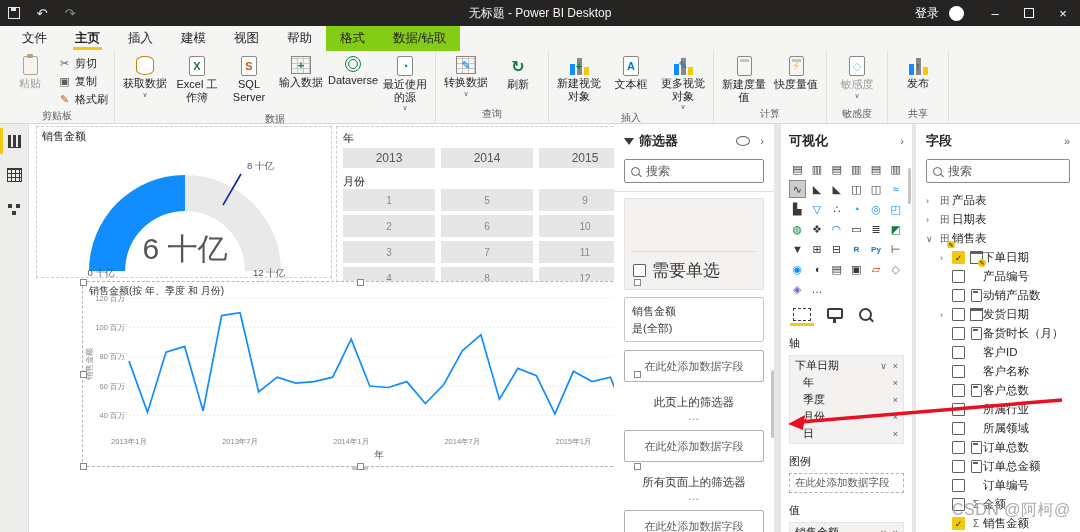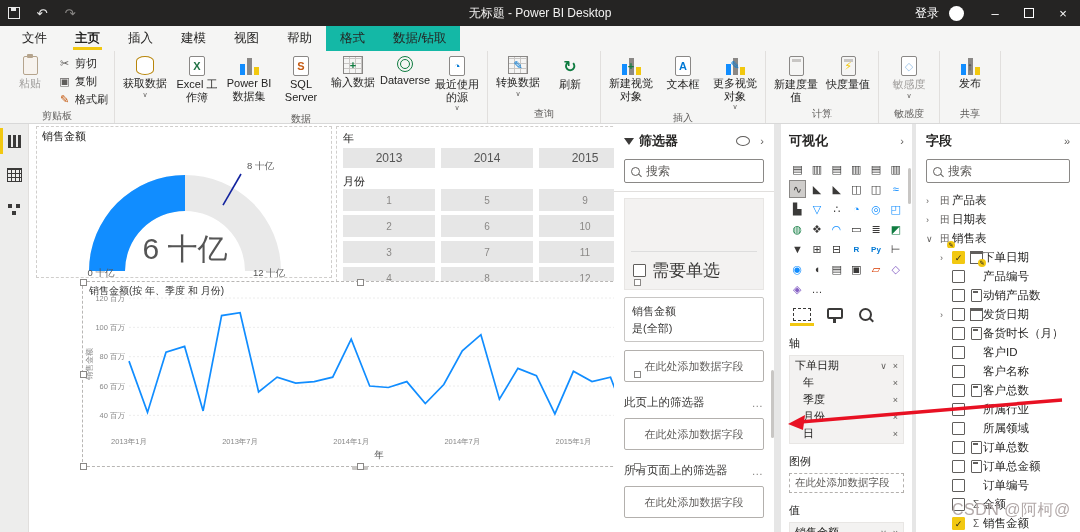--- a/index.html
+++ b/index.html
@@ -15,21 +15,21 @@
   .tb-right{margin-left:auto;display:flex;align-items:center;height:26px;}
   .signin{font-size:12px;color:#fff;padding:0 10px;}
   .avatar{width:15px;height:15px;border-radius:50%;background:#fff;margin-right:14px;}
   .wbtn{width:34px;height:26px;display:flex;align-items:center;justify-content:center;color:#fff;font-size:13px;}
   .rest{width:8px;height:8px;border:1px solid #fff;display:inline-block;position:relative;}
   
   .menubar{position:absolute;left:0;top:26px;width:1080px;height:25px;background:#f5f5f4;display:flex;align-items:stretch;padding-left:8px;box-sizing:border-box;}
   .mtab{padding:4px 14px;display:flex;align-items:center;font-size:12.5px;color:#252423;position:relative;}
   .mtab.active{font-weight:bold;}
   .mtab.active::after{content:"";position:absolute;left:12px;right:12px;bottom:1px;height:3px;background:#F2C811;}
-  .mtab.ctx{background:#14b8a6;}
+  .mtab.ctx{background:#84cc16;}
   
   .ribbon{position:absolute;left:0;top:51px;width:1080px;height:73px;background:#f5f5f4;border-bottom:1px solid #d8d8d8;display:flex;box-sizing:border-box;}
   .rgroup{display:flex;flex-direction:column;border-right:1px solid #e1dfdd;padding:2px 4px 0 4px;}
   .rrow{display:flex;flex:1;align-items:flex-start;}
   .rcol{display:flex;flex-direction:column;justify-content:flex-start;gap:1px;padding-top:2px;}
   .rsmall{display:flex;align-items:center;gap:4px;font-size:11px;height:17px;padding:0 2px;white-space:nowrap;}
   .rsmall .sic{width:13px;font-size:11px;text-align:center;}
   .rbig{width:50px;min-width:44px;display:flex;flex-direction:column;align-items:center;padding:2px 1px 0 1px;}
   .rbig .blb{font-size:11px;line-height:1.15;text-align:center;margin-top:2px;color:#252423;}
   .rbig.dis .blb{color:#a19f9d;}
@@ -91,21 +91,21 @@
   .mag::after{content:"";position:absolute;left:6px;top:7px;width:4px;height:1.3px;background:#605e5c;transform:rotate(45deg);}
   .fdiv{height:1px;background:#e1dfdd;margin:8px -10px 0 -10px;}
   .fcard-gray{margin-top:6px;background:#f3f2f1;border:1px solid #e8e6e4;}
   .fcard-gray .blank{height:52px;}
   .fcard-gray .line{height:1px;background:#ddd;margin:0 6px;}
   .chkrow{display:flex;align-items:center;gap:6px;padding:7px 8px;font-size:17px;color:#3b3a39;}
   .chk{width:11px;height:11px;border:1px solid #605e5c;background:#fff;border-radius:1px;flex:0 0 auto;display:flex;align-items:center;justify-content:center;font-size:9px;}
   .chk.on{background:#F2C811;border-color:#F2C811;color:#252423;}
   .fcard{margin-top:7px;border:1px solid #c8c6c4;border-radius:2px;padding:5px 7px;font-size:11px;color:#3b3a39;line-height:1.5;}
   .addbox{margin-top:8px;border:1px solid #b3b0ad;border-radius:2px;height:30px;display:flex;align-items:center;justify-content:center;font-size:11px;color:#605e5c;background:#fff;}
-  .fsect{margin-top:13px;display:flex;align-items:center;justify-content:space-between;font-size:11.5px;color:#3b3a39;}
+  .fsect{margin-top:13px;display:flex;align-items:center;justify-content:space-between;font-size:11.5px;color:#3b3a39;flex-direction:column;}
   .dots{color:#8a8886;letter-spacing:1px;}
   
   #vizpane{left:781px;top:0;width:131px;height:408px;padding:8px 8px;}
   .vgrid{margin-top:10px;display:grid;grid-template-columns:repeat(6,1fr);gap:2px 3px;}
   .vico{height:16px;display:flex;align-items:center;justify-content:center;font-size:11px;color:#3b3a39;border:1px solid transparent;}
   .vico.sel{background:#cfcdcb;border-color:#8a8886;}
   .vtabs{display:flex;gap:16px;margin-top:10px;padding-left:4px;}
   .vtab{position:relative;padding-bottom:5px;}
   .vtab.active::after{content:"";position:absolute;left:-3px;right:-3px;bottom:0;height:3px;background:#F2C811;}
   .vt-fields{width:16px;height:11px;border:1px dashed #3b3a39;display:block;}
@@ -198,24 +198,20 @@
       <div class="rgroup">
         <div class="rrow">
           <div class="rbig">
             <span class="ric s-db" style="--acc: #b8860b;"></span>
             <div class="blb">获取数据</div>
             <div class="bchev">∨</div>
           </div>
           <div class="rbig">
             <span class="ric s-doc" style="--acc: #217346;">X</span>
             <div class="blb">Excel 工作簿</div>
-          </div>
-          <div class="rbig">
-            <span class="ric s-chart" style="--acc: #F2C80F;"></span>
-            <div class="blb">Power BI 数据集</div>
           </div>
           <div class="rbig">
             <span class="ric s-doc" style="--acc: #c55a11;">S</span>
             <div class="blb">SQL Server</div>
           </div>
           <div class="rbig">
             <span class="ric s-table" style="--acc: #107C41;">+</span>
             <div class="blb">输入数据</div>
           </div>
           <div class="rbig">

